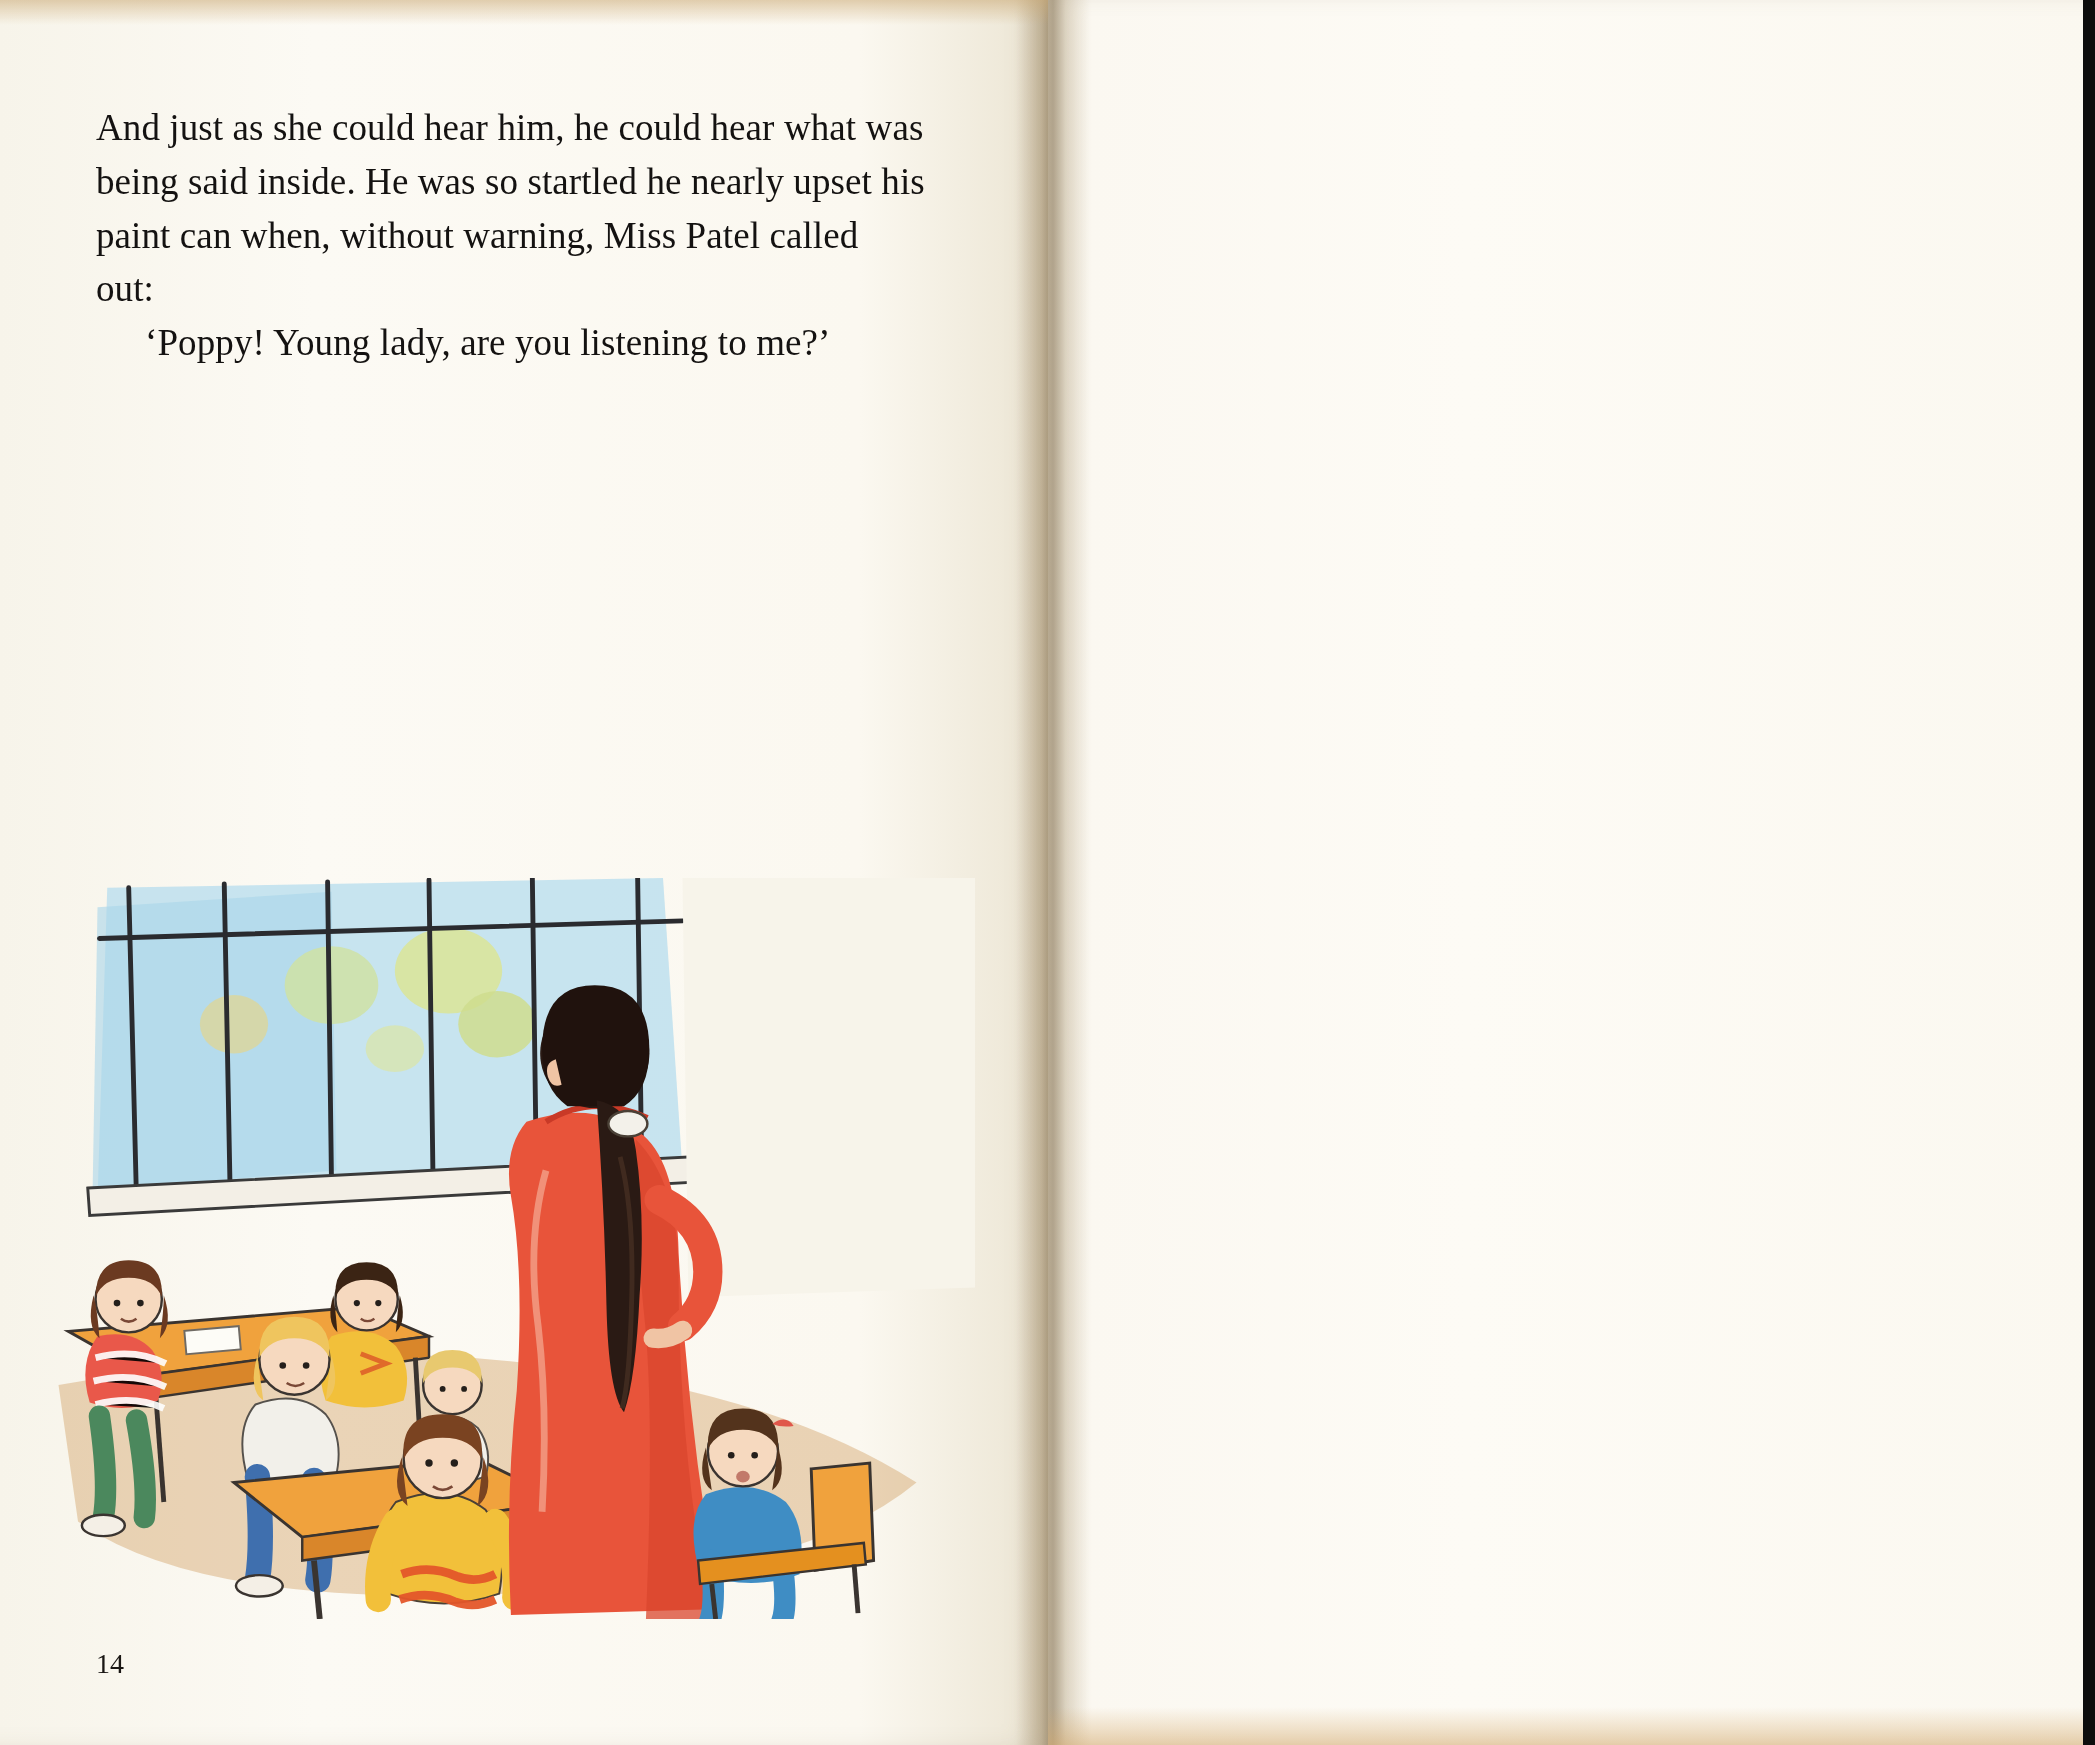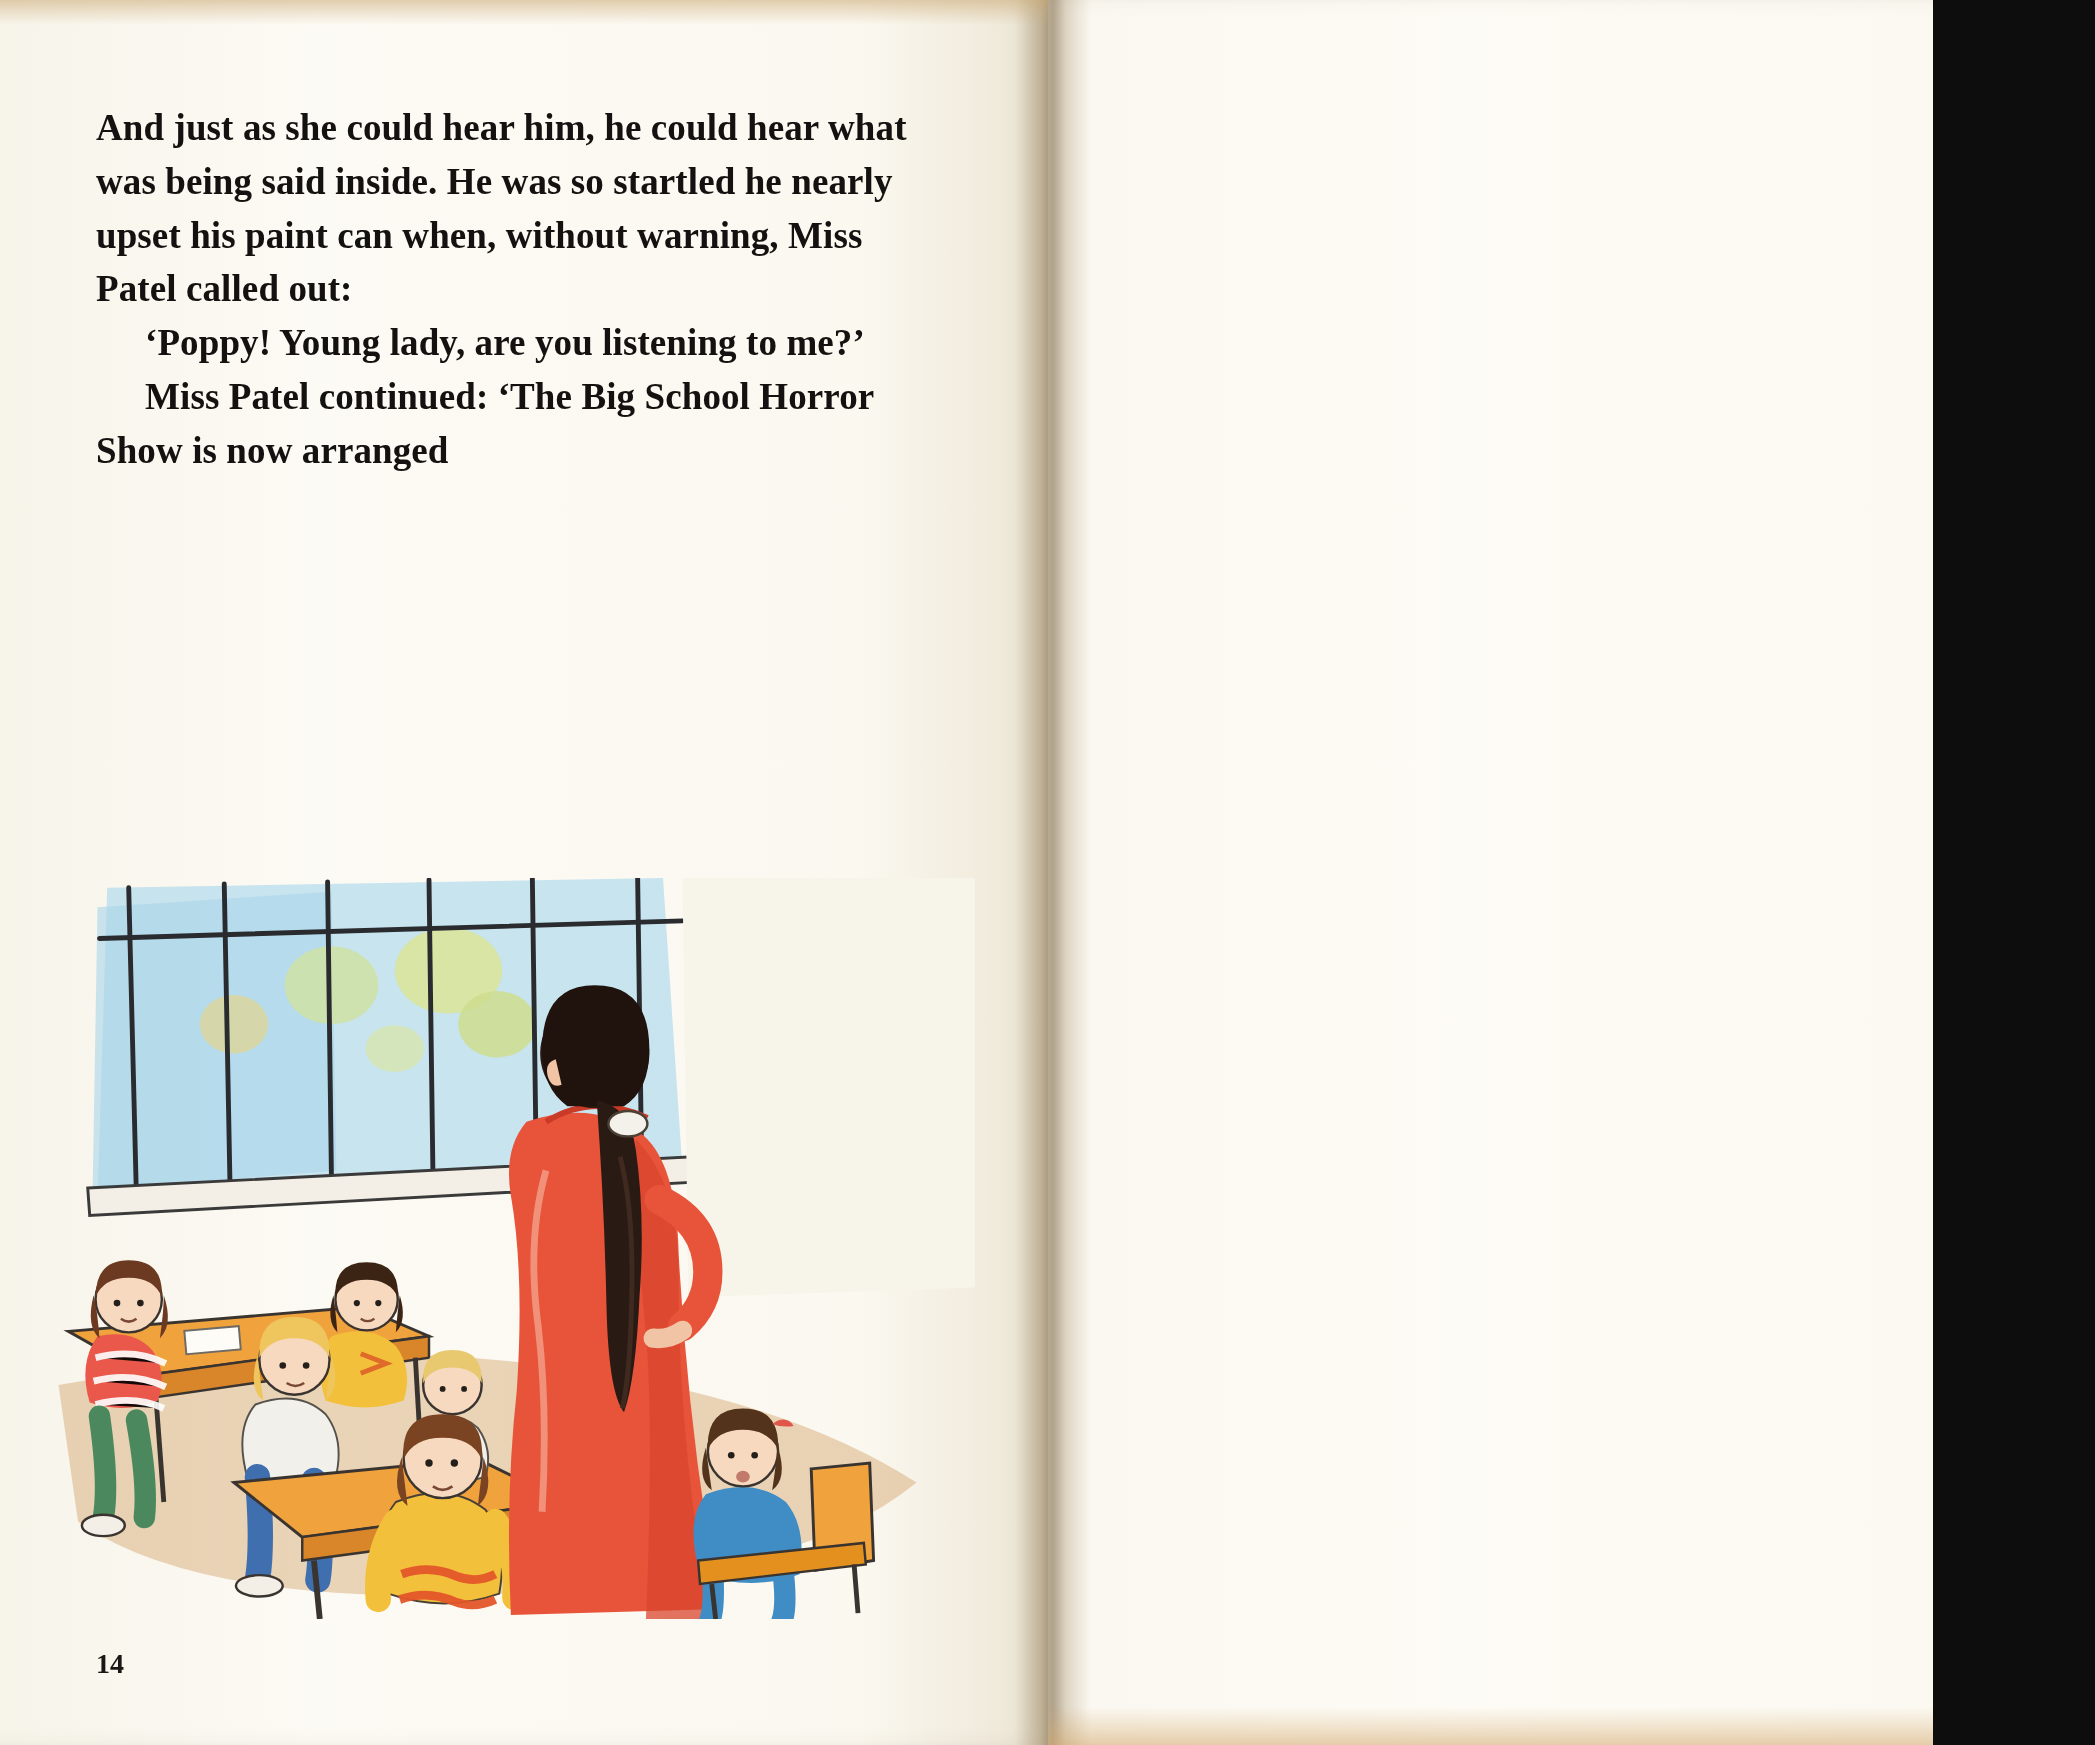--- a/index.html
+++ b/index.html
@@ -10,25 +10,24 @@
   body {
     width: 2096px;
     height: 1746px;
     overflow: hidden;
     font-family: "Liberation Serif", serif;
   }
 
   
   .book {
     position: relative;
-    width: 1933px;
+    width: 2083px;
     height: 1746px;
     background: #e8cf9a;
     overflow: hidden;
-    font-weight: bold;
   }
 
   
   .desk {
     position: absolute;
     left: 0; top: 0;
     width: 2096px; height: 1746px;
     background:
       linear-gradient(100deg, #f0dca8 0%, #e3c489 40%, #d8ae6a 100%);
   }
@@ -121,21 +120,20 @@
 </head>
 <body>
 
 <div class="book">
   <div class="desk"></div>
 
   <div class="page page-left">
     <div class="col col-left">
       <p>And just as she could hear him, he could hear what was being said inside. He was so startled he nearly upset his paint can when, without warning, Miss Patel called out:</p>
       <p class="indent">‘Poppy! Young lady, are you listening to me?’</p>
-      <p class="indent">Miss Patel continued: ‘The Big School Horror Show is now arranged</p>
     </div>
 
     <div class="illus">
       <svg width="936" height="741" viewBox="0 0 960 760" xmlns="http://www.w3.org/2000/svg">
         <defs>
           <clipPath id="clipAll">
               <rect x="0" y="0" width="960" height="760"></rect>
             </clipPath>
         </defs>
         <g clip-path="url(#clipAll)">

